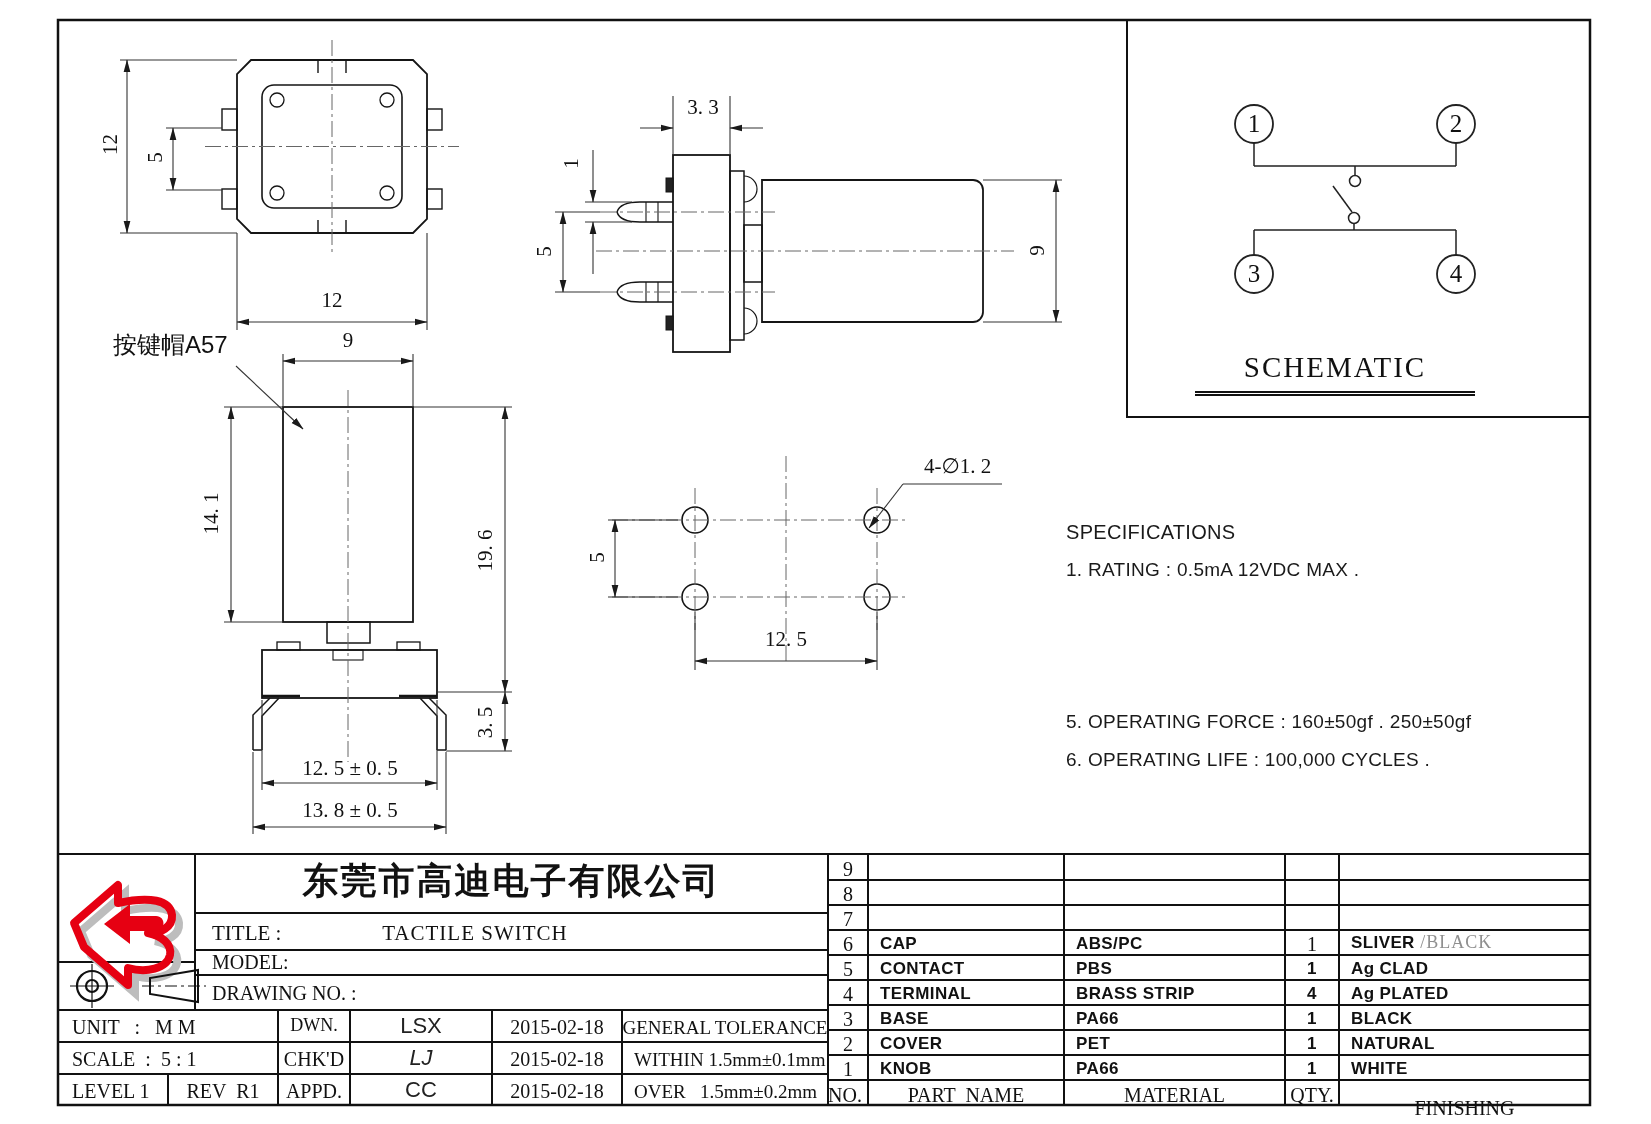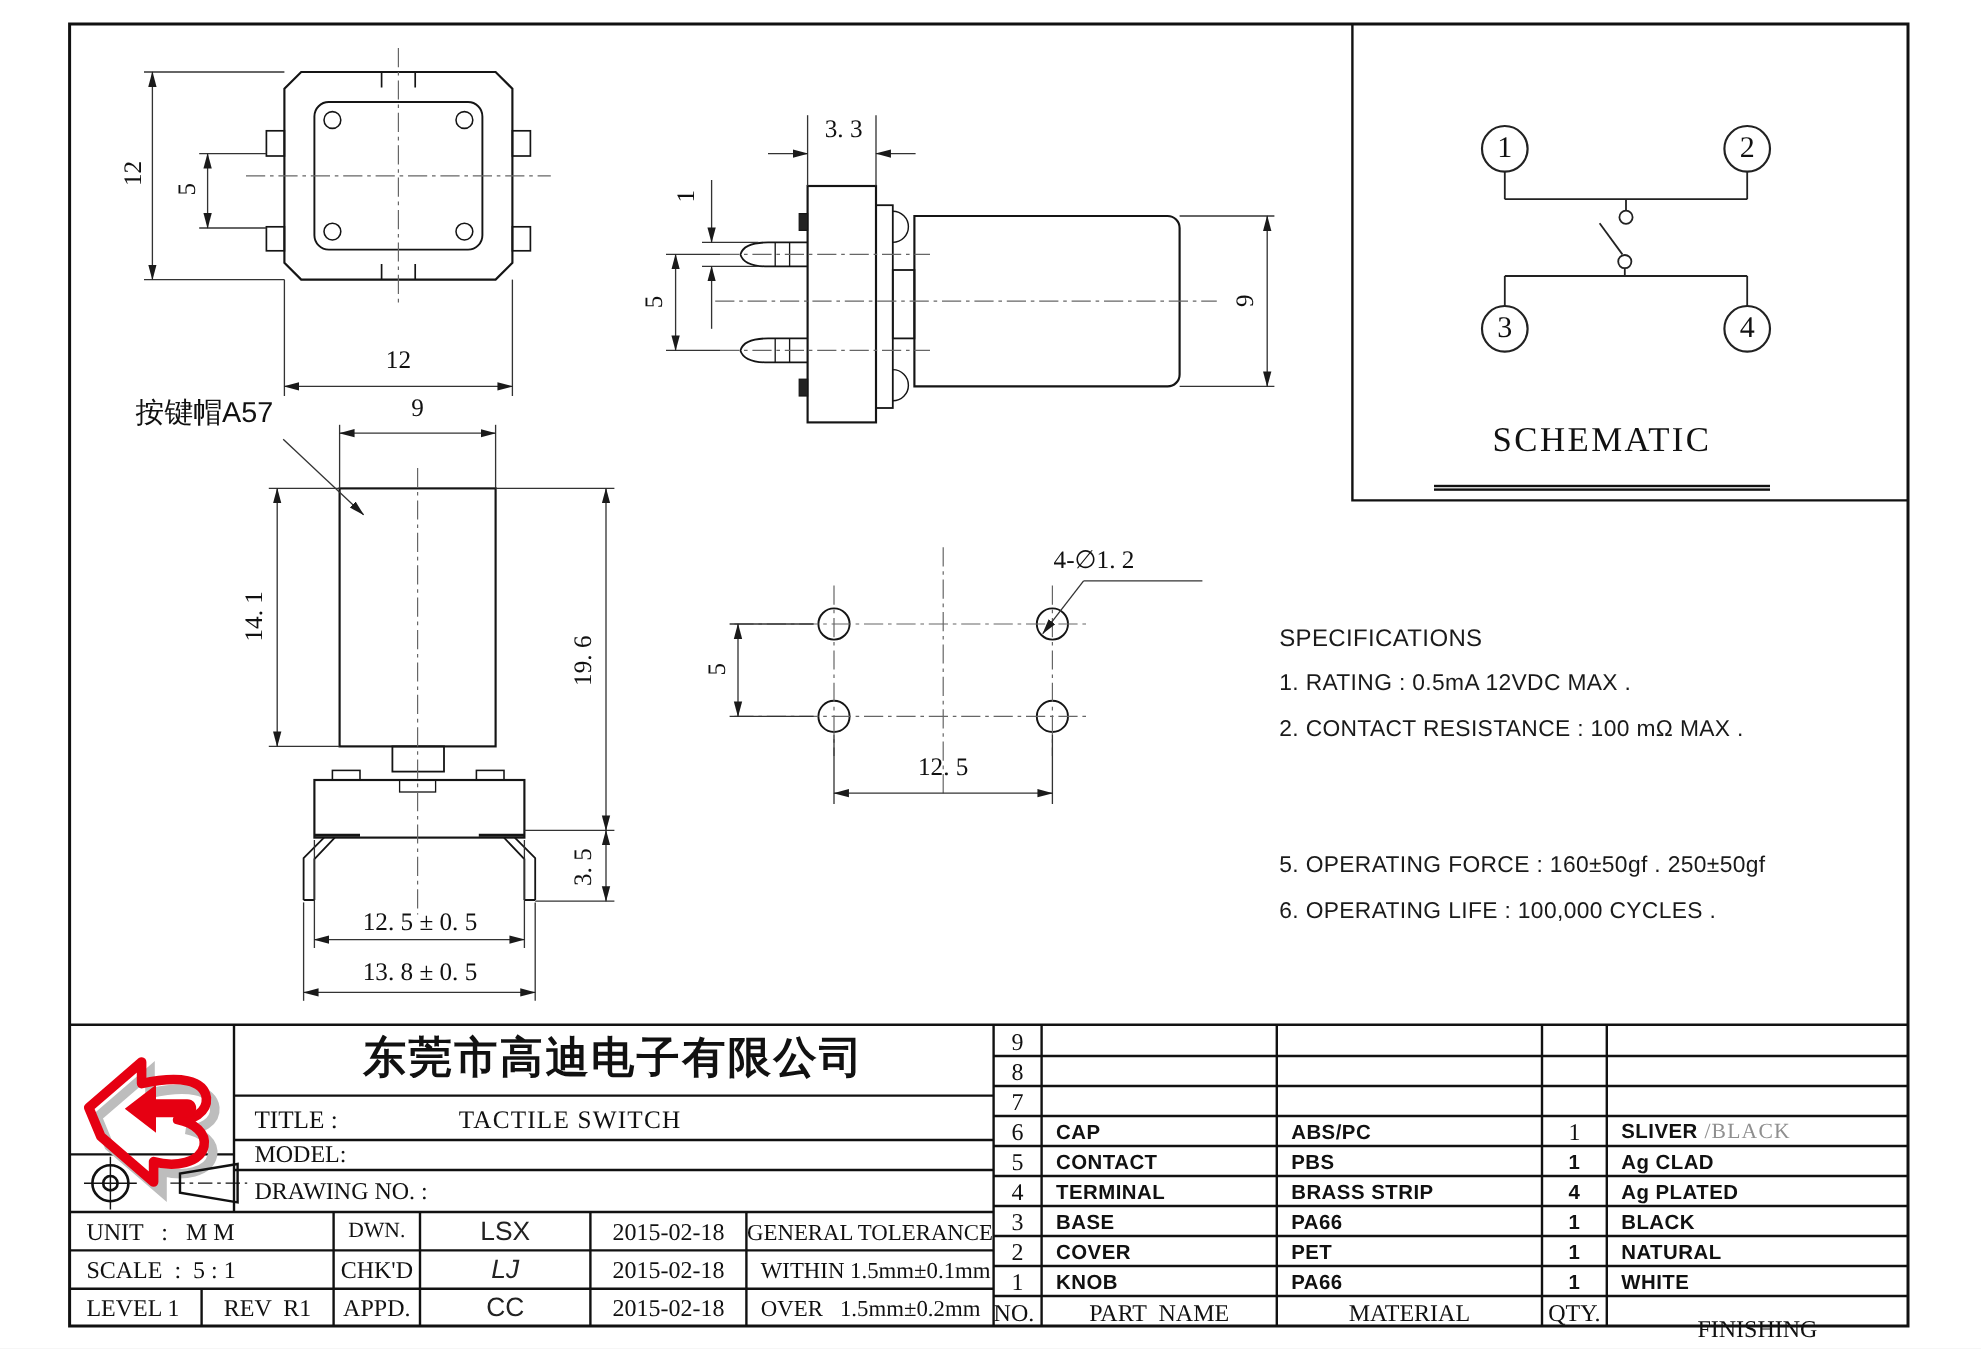--- a/index.html
+++ b/index.html
@@ -4,21 +4,21 @@
 <style>
   html,body{margin:0;padding:0;background:#e8e8e8;}
   .canvas{position:relative;width:1651px;height:1124px;background:#ffffff;overflow:hidden;
           font-family:"Liberation Serif","DejaVu Serif",serif;color:#111;}
   .canvas svg{position:absolute;left:0;top:0;}
   .t{position:absolute;white-space:pre;line-height:1.2;}
   .dim{font-size:21px;color:#111;text-align:center;}
   .rot{transform:rotate(-90deg);transform-origin:center center;}
   .cjk{font-size:24px;font-family:"Liberation Sans","DejaVu Sans",sans-serif;color:#111;}
   .spec{font-family:"Liberation Sans","DejaVu Sans",sans-serif;font-size:19px;color:#1a1a1a;letter-spacing:.3px;}
-  .schem-title{font-size:29px;letter-spacing:2px;text-align:center;border-bottom:5px double #111;padding-bottom:19px;}
+  .schem-title{font-size:29px;letter-spacing:2px;text-align:center;border-bottom:5px double #111;padding-bottom:6px;}
   .pinnum{font-size:25px;text-align:center;}
   .company{font-family:"Liberation Sans","DejaVu Sans",sans-serif;font-weight:bold;font-size:36px;text-align:center;letter-spacing:2px;}
   .tb{font-size:21px;}
   .tbs{font-size:19px;}
   .sig{font-family:"Liberation Sans","DejaVu Sans",sans-serif;font-size:22px;text-align:center;color:#222;}
   .cell{text-align:center;}
   .ptxt{font-family:"Liberation Sans","DejaVu Sans",sans-serif;font-weight:bold;font-size:17px;letter-spacing:.4px;}
   .pno{font-size:20px;text-align:center;}
   .phead{font-size:20px;text-align:center;}
   .fin2{color:#8f8f8f;font-weight:normal;font-size:18px;letter-spacing:1px;}
@@ -251,31 +251,30 @@
   <div class="t cjk" style="left:113px;top:331px;">按键帽A57</div>
   <div class="t dim" style="left:328px;top:328px;width:40px;">9</div>
   <div class="t dim rot" style="left:172px;top:501px;width:80px;">14. 1</div>
   <div class="t dim rot" style="left:446px;top:538px;width:80px;">19. 6</div>
   <div class="t dim rot" style="left:451px;top:710px;width:70px;">3. 5</div>
   <div class="t dim" style="left:250px;top:756px;width:200px;">12. 5 ± 0. 5</div>
   <div class="t dim" style="left:250px;top:798px;width:200px;">13. 8 ± 0. 5</div>
 
   <div class="t dim rot" style="left:578px;top:545px;width:40px;">5</div>
   <div class="t dim" style="left:736px;top:627px;width:100px;">12. 5</div>
-  <div class="t dim" style="left:878px;top:454px;width:120px;text-align:left;">4-∅1. 2</div>
+  <div class="t dim" style="left:924px;top:454px;width:120px;text-align:left;">4-∅1. 2</div>
 
   <div class="t pinnum" style="left:1236px;top:109px;width:36px;">1</div>
   <div class="t pinnum" style="left:1438px;top:109px;width:36px;">2</div>
   <div class="t pinnum" style="left:1236px;top:259px;width:36px;">3</div>
   <div class="t pinnum" style="left:1438px;top:259px;width:36px;">4</div>
   <div class="t schem-title" style="left:1195px;top:350px;width:280px;">SCHEMATIC</div>
 
   <div class="t spec" style="left:1066px;top:520px;font-size:20px;">SPECIFICATIONS</div>
   <div class="t spec" style="left:1066px;top:559px;">1. RATING : 0.5mA 12VDC MAX .</div>
-  <div class="t spec" style="left:1066px;top:597px;">2. CONTACT RESISTANCE : 100 mΩ MAX .</div>
   <div class="t spec" style="left:1066px;top:711px;">5. OPERATING FORCE : 160±50gf . 250±50gf</div>
   <div class="t spec" style="left:1066px;top:749px;">6. OPERATING LIFE : 100,000 CYCLES .</div>
 
   <div class="t company" style="left:195px;top:859px;width:633px;">东莞市高迪电子有限公司</div>
   <div class="t tb" style="left:212px;top:921px;">TITLE :</div>
   <div class="t tb cell" style="left:330px;top:921px;width:290px;letter-spacing:1px;">TACTILE SWITCH</div>
   <div class="t tb" style="left:212px;top:950px;font-size:20px;">MODEL:</div>
   <div class="t tb" style="left:212px;top:981px;font-size:20px;">DRAWING NO. :</div>
 
   <div class="t tb" style="left:72px;top:1015px;font-size:20px;">UNIT   :   M M</div>

